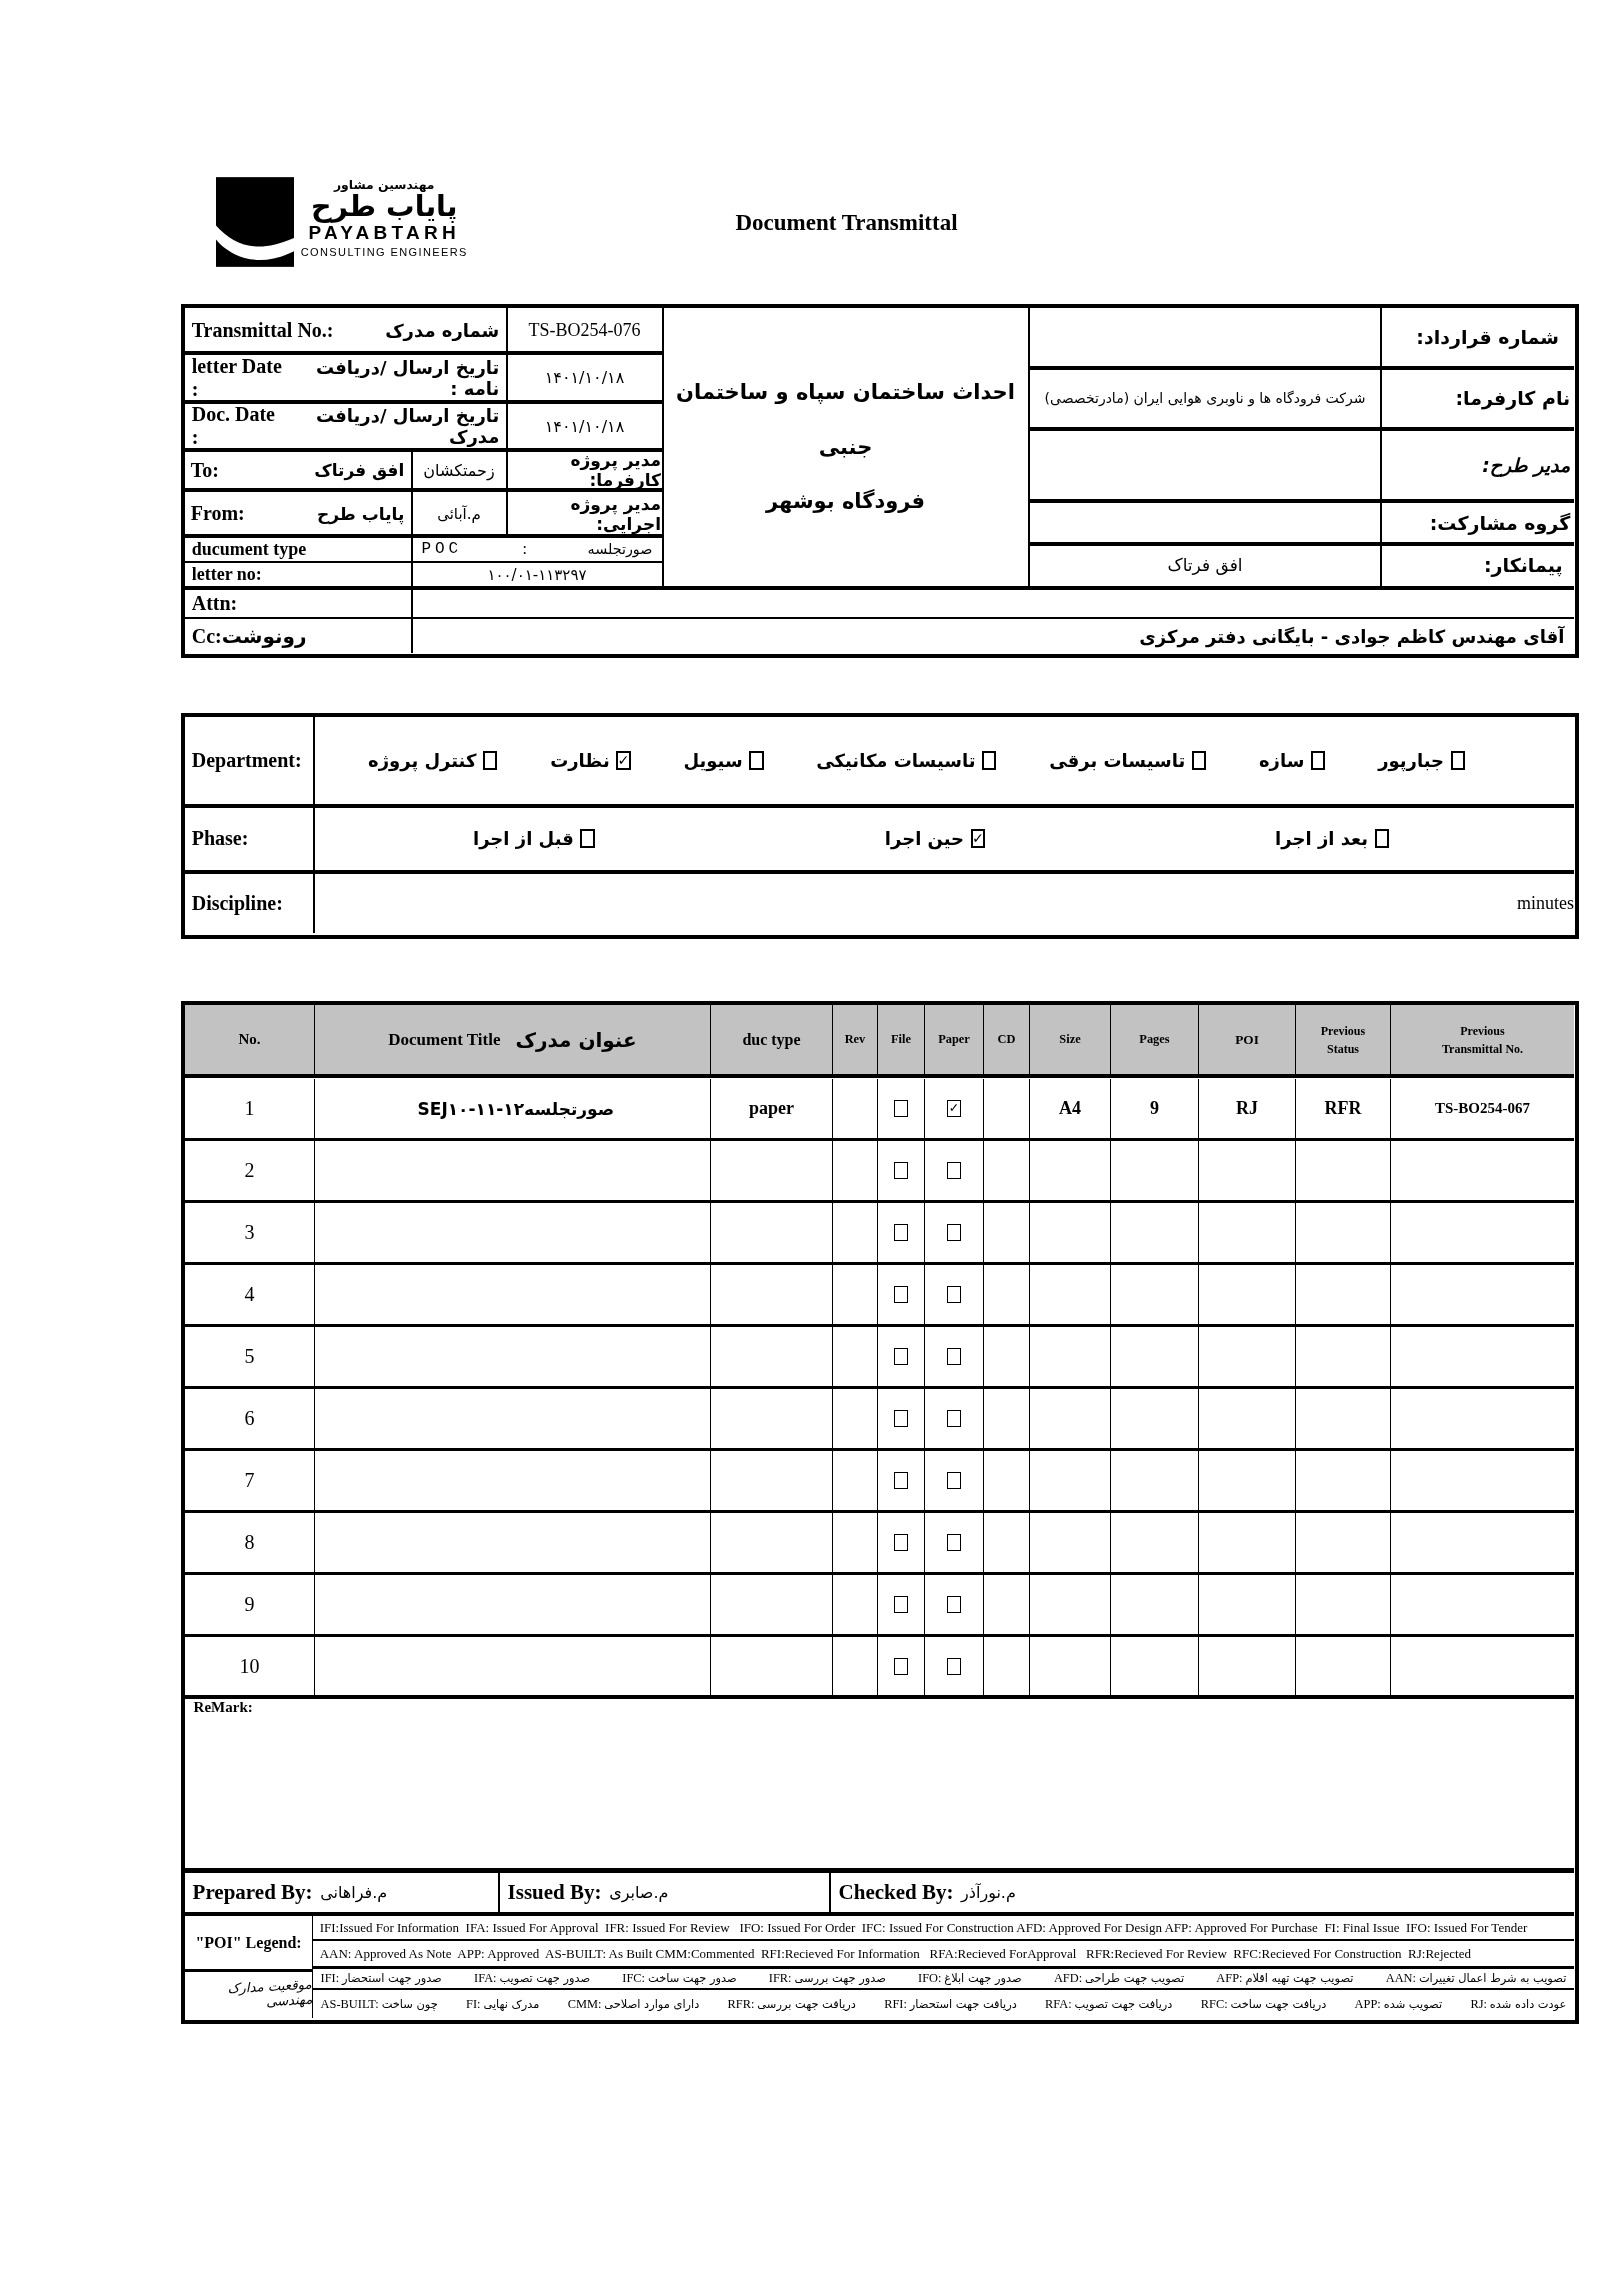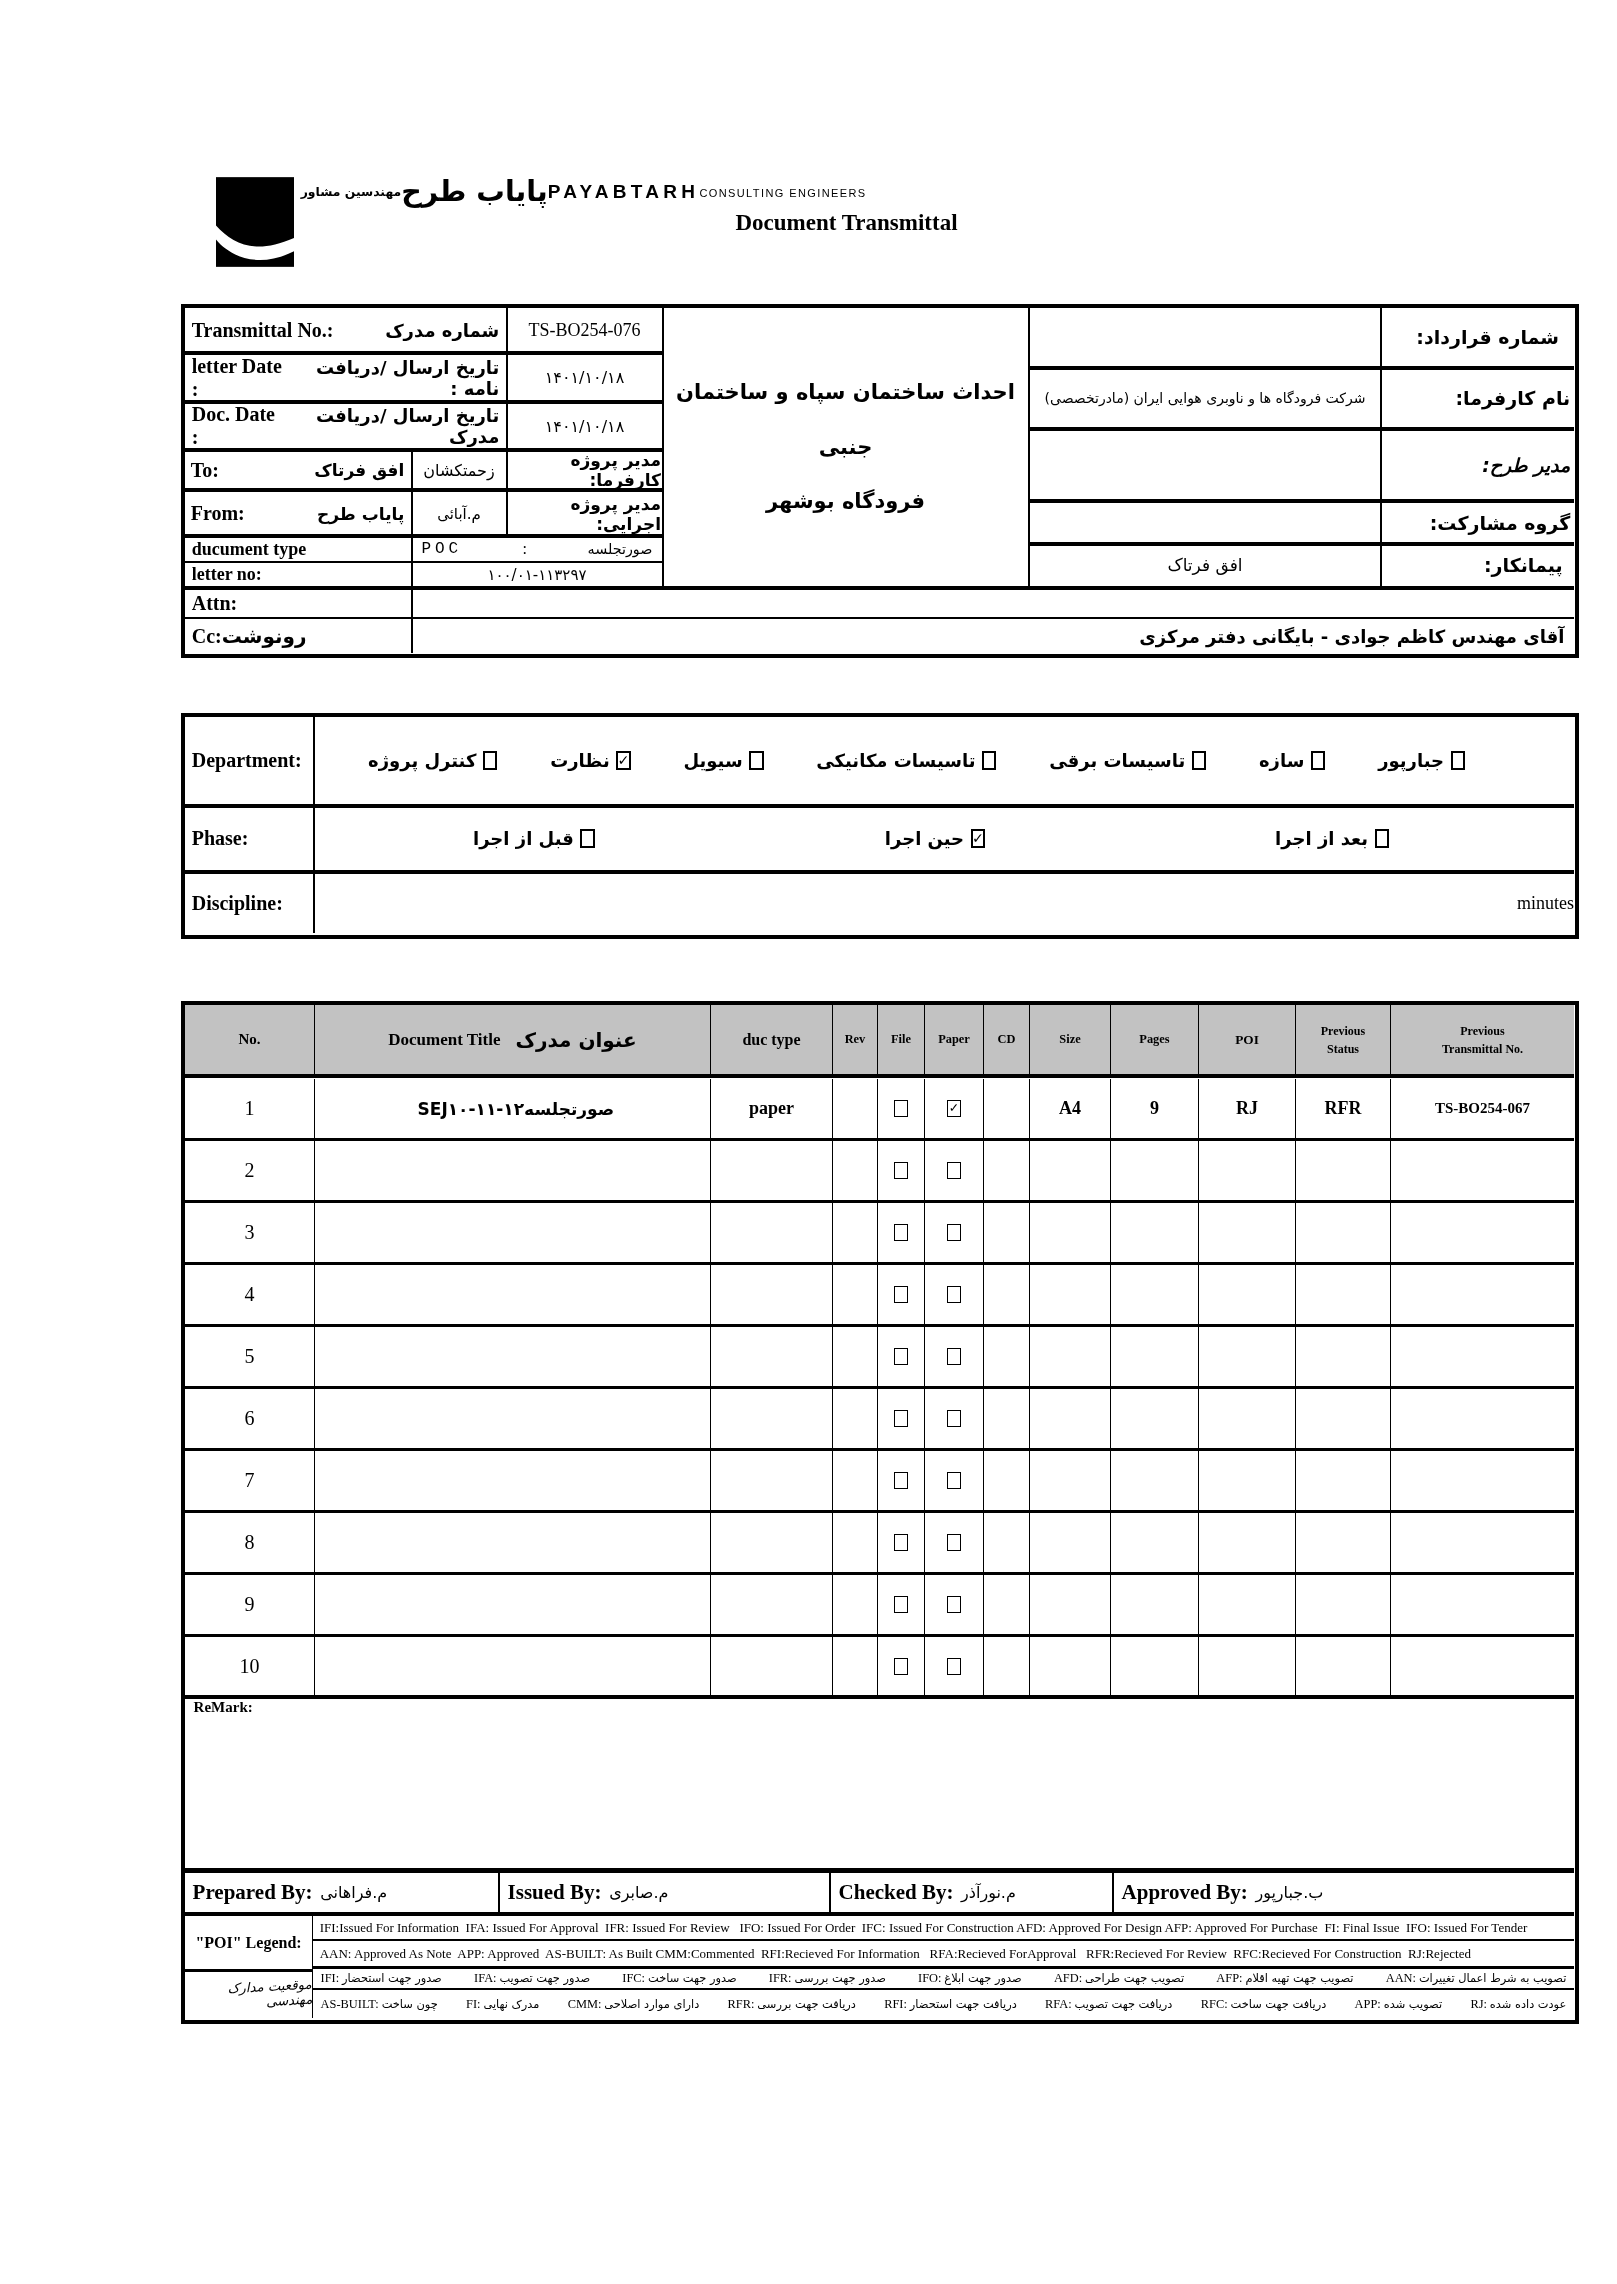--- a/index.html
+++ b/index.html
@@ -9,21 +9,21 @@
   .line{position:absolute;background:#000;}
   .tbl{position:absolute;border:4.8px solid #000;box-sizing:border-box;background:#fff;}
   .cell{position:absolute;display:flex;align-items:center;box-sizing:border-box;}
   .between{justify-content:space-between;}
   .center{justify-content:center;}
   .bold{font-weight:700;}
   .rtl{direction:rtl;}
   .num-ltr{direction:ltr;unicode-bidi:bidi-override;}
   
   .logo-wrap{position:absolute;left:216px;top:177px;display:flex;align-items:flex-start;}
-  .logo-text{margin-left:6.7px;display:flex;flex-direction:row;align-items:center;}
+  .logo-text{margin-left:6.7px;display:flex;flex-direction:column;align-items:center;}
   .logo-fa-tag{font-size:12.4px;font-weight:700;direction:rtl;font-family:"DejaVu Sans",sans-serif;}
   .logo-fa-name{font-size:28.5px;font-weight:700;direction:rtl;line-height:1.05;font-family:"DejaVu Sans",sans-serif;}
   .logo-en{font-size:19px;font-weight:700;letter-spacing:4.3px;font-family:"Liberation Sans",sans-serif;}
   .logo-en-tag{font-size:11px;letter-spacing:1.4px;font-family:"Liberation Sans",sans-serif;margin-top:1.9px;}
   .doc-title{position:absolute;left:666px;top:210px;width:361px;text-align:center;font-size:23px;font-weight:700;}
   
   .cbox{display:inline-flex;align-items:center;justify-content:center;width:14.3px;height:19px;
         border:2.4px solid #000;box-sizing:border-box;font-size:14.3px;line-height:1;background:#fff;flex:none;}
   .cbox.small{width:13.3px;height:17px;border-width:1.9px;font-size:12.4px;}
   .ck-item{display:inline-flex;align-items:center;gap:6.7px;}
@@ -501,24 +501,20 @@
           <span class="sig-name">م.فراهانی</span>
         </div>
         <div>
           <span class="sig-label">Issued By:</span>
           <span class="sig-name">م.صابری</span>
         </div>
         <div>
           <span class="sig-label">Checked By:</span>
           <span class="sig-name">م.نورآذر</span>
         </div>
-        <div>
-          <span class="sig-label">Approved By:</span>
-          <span class="sig-name">ب.جبارپور</span>
-        </div>
       </div>
     <div class="legend">
       <div class="lg-left">
         <div class="lg-l1">"POI" Legend:</div>
         <div class="lg-l2">موقعیت مدارک مهندسی</div>
       </div>
       <div class="lg-right">
         <div class="lg-en lg-row1" id="lg-en1">IFI:Issued For Information  IFA: Issued For Approval  IFR: Issued For Review   IFO: Issued For Order  IFC: Issued For Construction AFD: Approved For Design AFP: Approved For Purchase  FI: Final Issue  IFO: Issued For Tender</div>
         <div class="lg-en lg-row2" id="lg-en2">AAN: Approved As Note  APP: Approved  AS-BUILT: As Built CMM:Commented  RFI:Recieved For Information   RFA:Recieved ForApproval   RFR:Recieved For Review  RFC:Recieved For Construction  RJ:Rejected</div>
         <div class="lg-fa first" id="lg-fa1">

